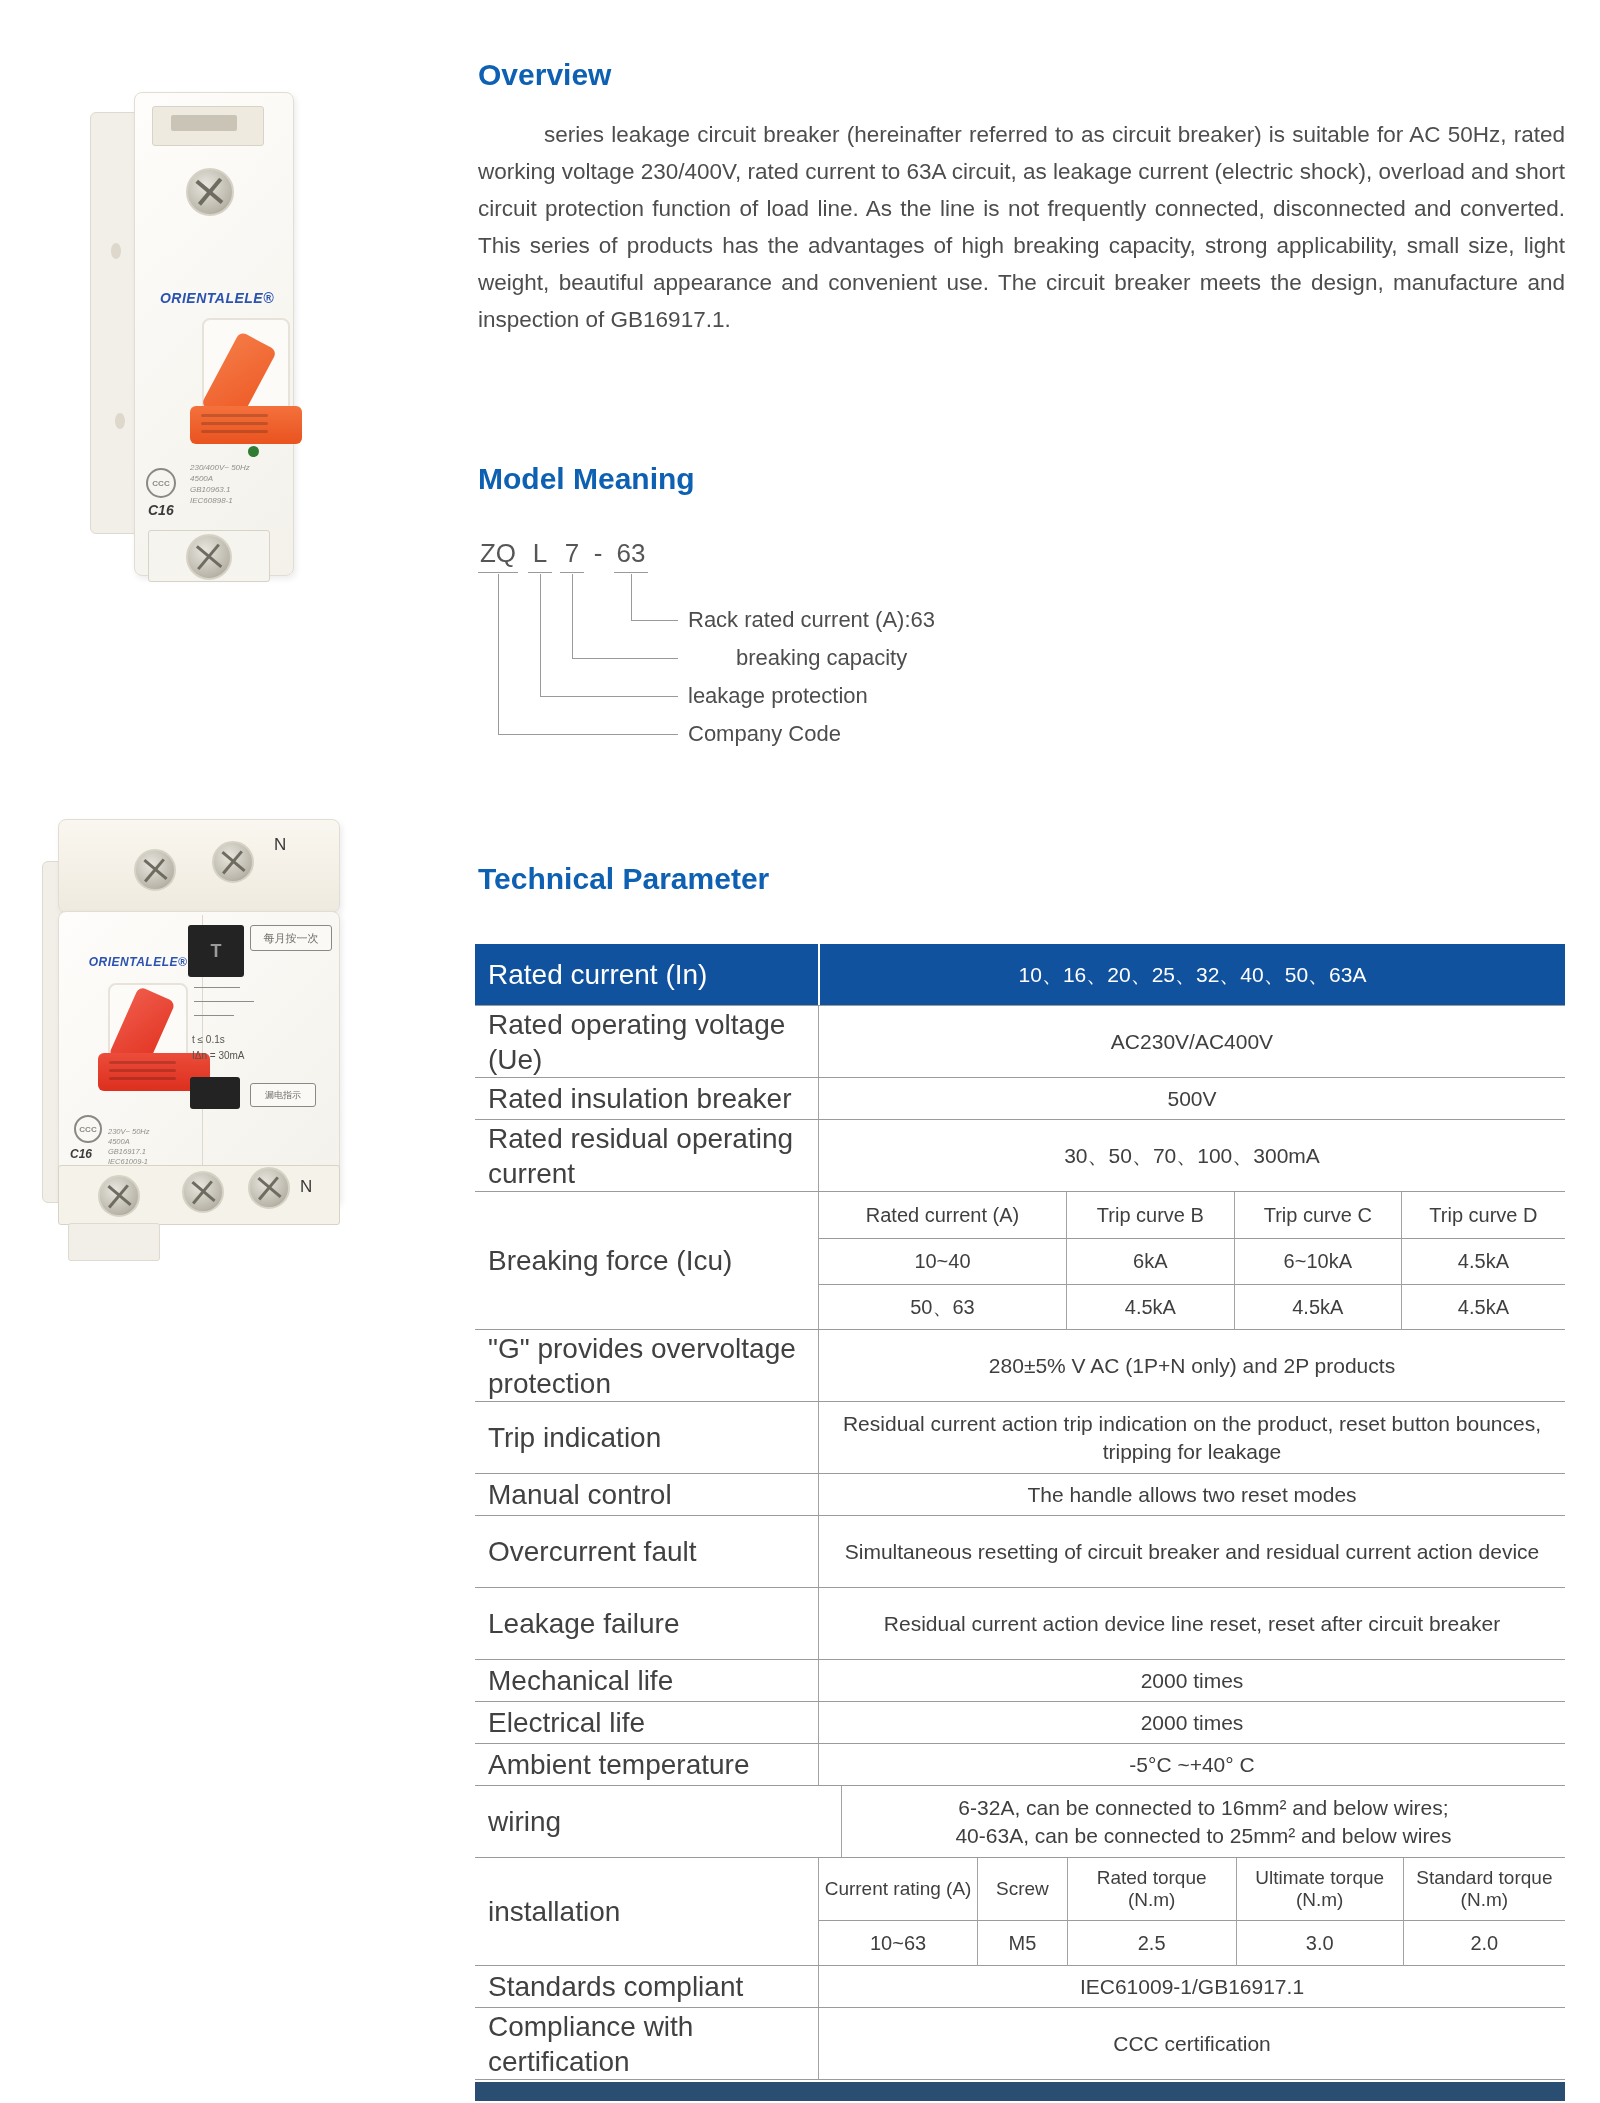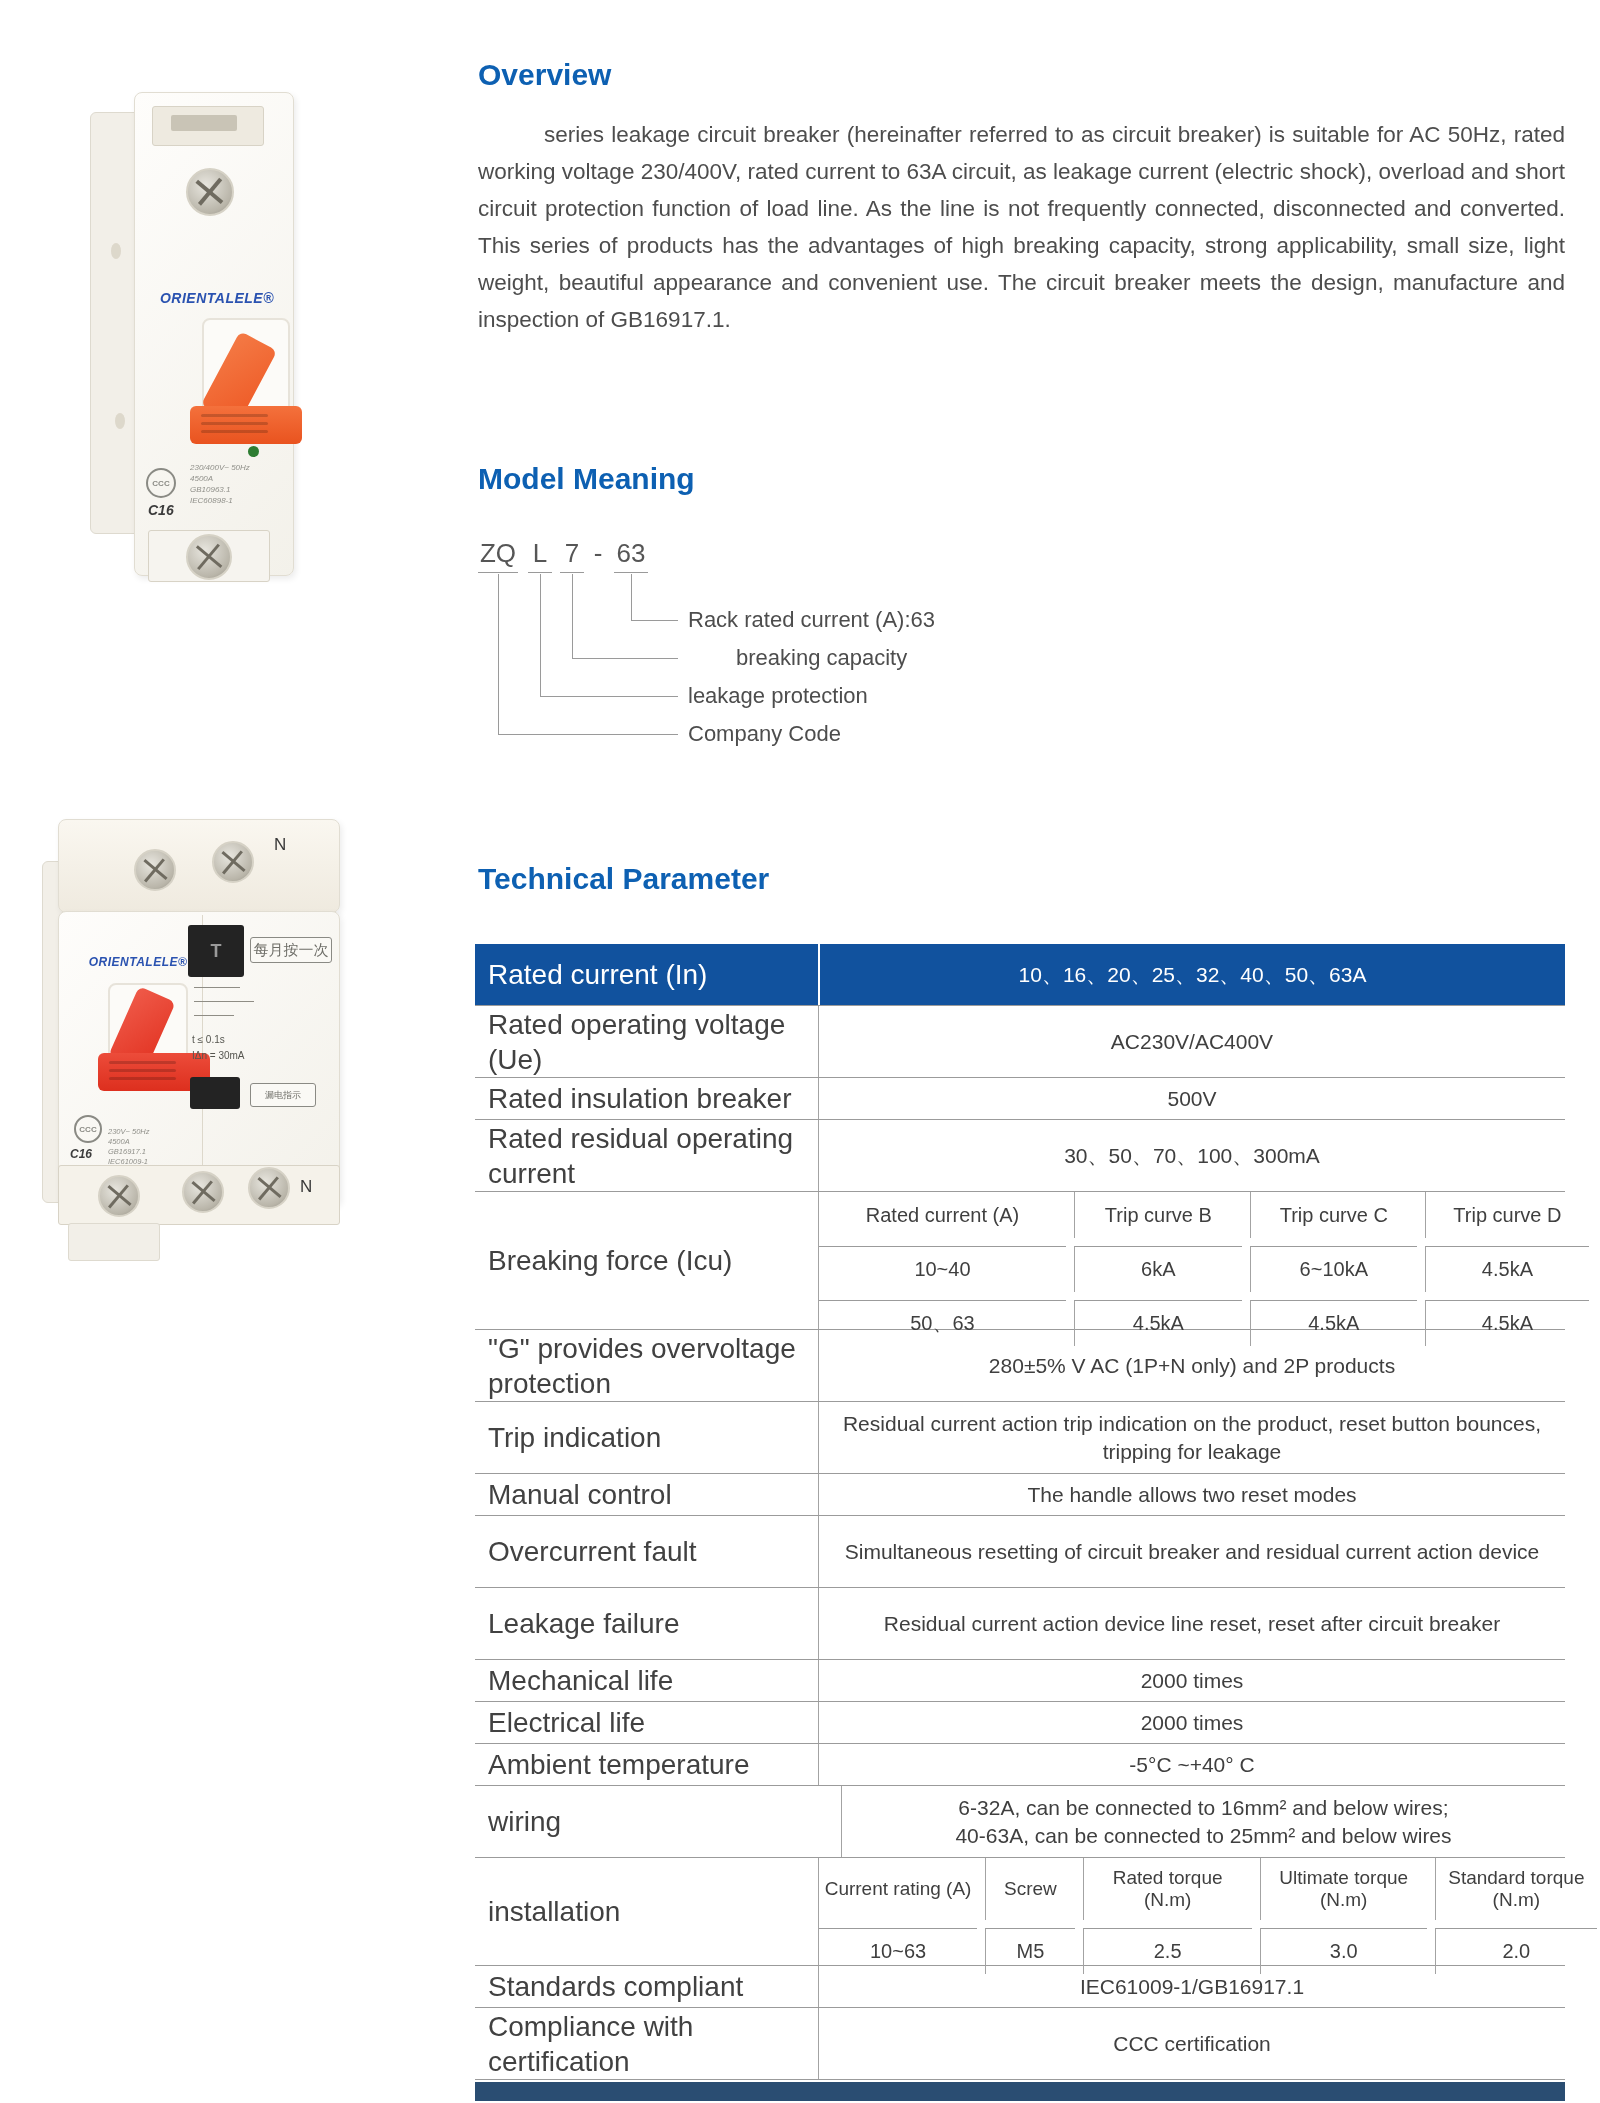--- a/index.html
+++ b/index.html
@@ -27,21 +27,21 @@
   .trow{display:flex;box-sizing:border-box;border-bottom:1px solid #9b9b9b;background:#fff;}
   .tlabel{width:343px;box-sizing:border-box;display:flex;align-items:center;
     padding:4px 18px 4px 13px;font-size:28px;color:#414141;line-height:1.25;}
   .tvalue{flex:1;box-sizing:border-box;display:flex;align-items:center;justify-content:center;
     text-align:center;border-left:1px solid #a3a3a3;font-size:21px;color:#3f3f3f;line-height:1.3;
     padding:2px 6px;}
   .trow-header{background:#11529e;border-bottom:1px solid #9b9b9b;}
   .trow-header .tlabel{color:#ffffff;}
   .trow-header .tvalue{color:#ffffff;border-left:2px solid #ffffff;padding:0;}
   .tvalue.has-sub{padding:0;align-items:stretch;}
-  .subtable{display:grid;width:100%;gap:8px;}
+  .subtable{display:grid;width:100%;}
   .sub-cell{display:flex;align-items:center;justify-content:center;text-align:center;
     font-size:20px;color:#3f3f3f;line-height:1.15;padding:2px 4px;box-sizing:border-box;}
   .sub-cell.bl{border-left:1px solid #a3a3a3;}
   .sub-cell.bt{border-top:1px solid #9b9b9b;}
   #footer-bar{position:absolute;left:475px;top:2082px;width:1090px;height:19px;background:#2a4d72;}
 
   
   .breaker{position:absolute;}
   .b-rail{position:absolute;background:#f2efe8;border:1px solid #dedacf;border-radius:6px;}
   .b-hole{position:absolute;background:#ddd8cb;border-radius:50%;}
@@ -114,21 +114,21 @@
     <div class="b-body" style="left:16px;top:4px;width:280px;height:92px;background:linear-gradient(180deg,#faf7f0,#efeadf);"></div>
     <div class="screw" style="left:92px;top:34px;width:38px;height:38px;"></div>
     <div class="screw" style="left:170px;top:26px;width:38px;height:38px;"></div>
     <div class="nlabel" style="left:232px;top:20px;">N</div>
     <div class="b-body" style="left:16px;top:96px;width:280px;height:292px;"></div>
     <div class="diagline" style="left:160px;top:100px;width:1px;height:284px;background:#ddd8cb;"></div>
     <div class="brand" style="left:36px;top:140px;width:120px;text-align:center;font-size:12px;">ORIENTALELE®</div>
     <div class="blackwin" style="left:146px;top:110px;width:56px;height:52px;display:flex;align-items:center;justify-content:center;color:#9a9a9a;font-size:18px;font-weight:700;">
       <span>T</span>
     </div>
-    <div class="tinytag" style="left:208px;top:122px;width:80px;height:24px;font-size:15px;">
+    <div class="tinytag" style="left:208px;top:110px;width:80px;height:24px;font-size:11px;">
       <span>每月按一次</span>
     </div>
     <div class="handle-window" style="left:66px;top:168px;width:76px;height:96px;"></div>
     <div class="lever" style="left:80px;top:176px;width:40px;height:76px;background:linear-gradient(120deg,#ef5a49,#e23322);transform:rotate(24deg);"></div>
     <div class="lever-tip" style="left:56px;top:238px;width:112px;height:38px;background:linear-gradient(180deg,#ec4c3a,#dd2f1e);">
       <div class="ridge" style="top:8px;"></div>
         <div class="ridge" style="top:16px;"></div>
         <div class="ridge" style="top:24px;"></div>
     </div>
     <div class="diagline" style="left:152px;top:172px;width:46px;height:1px;"></div>

